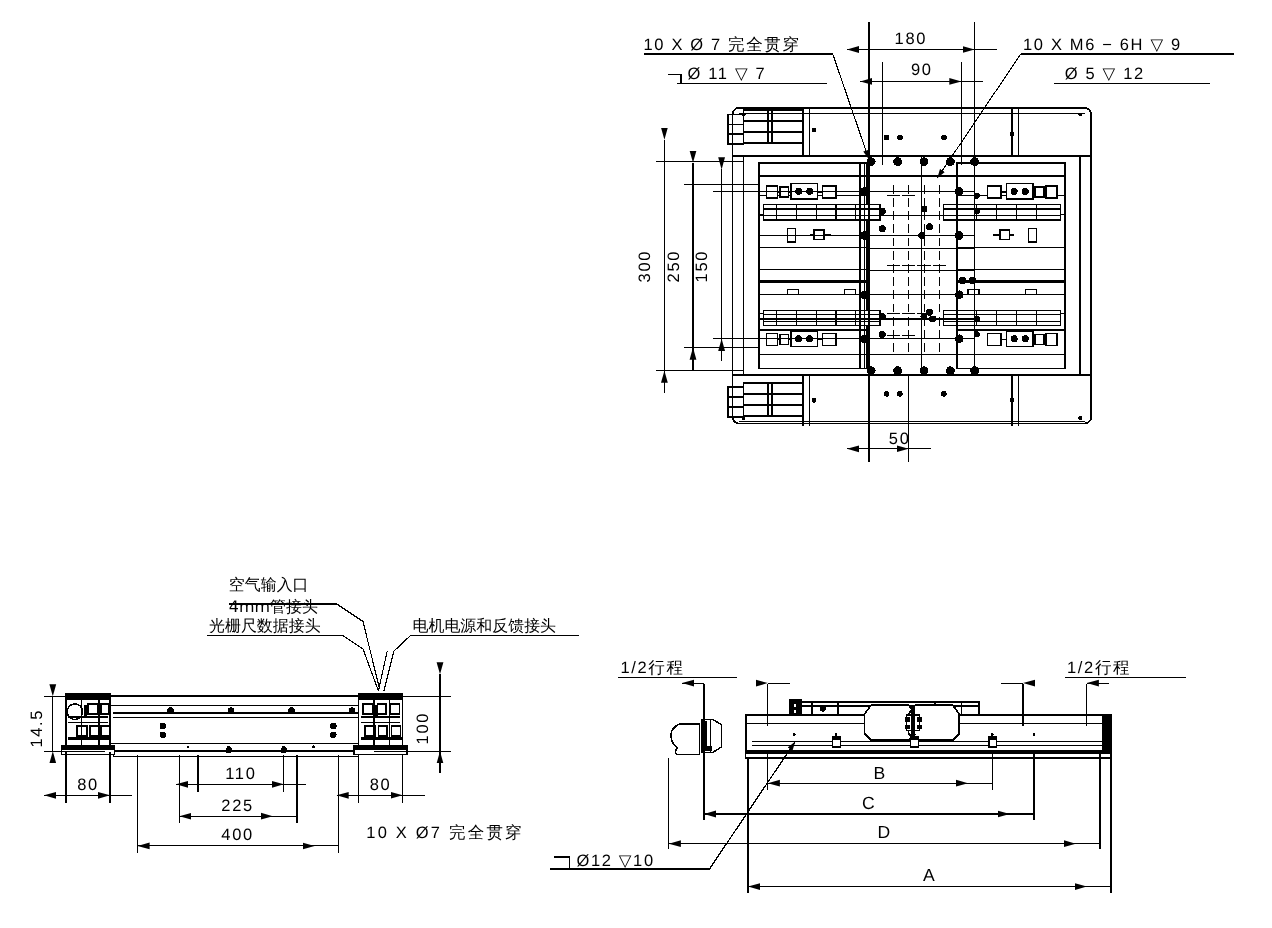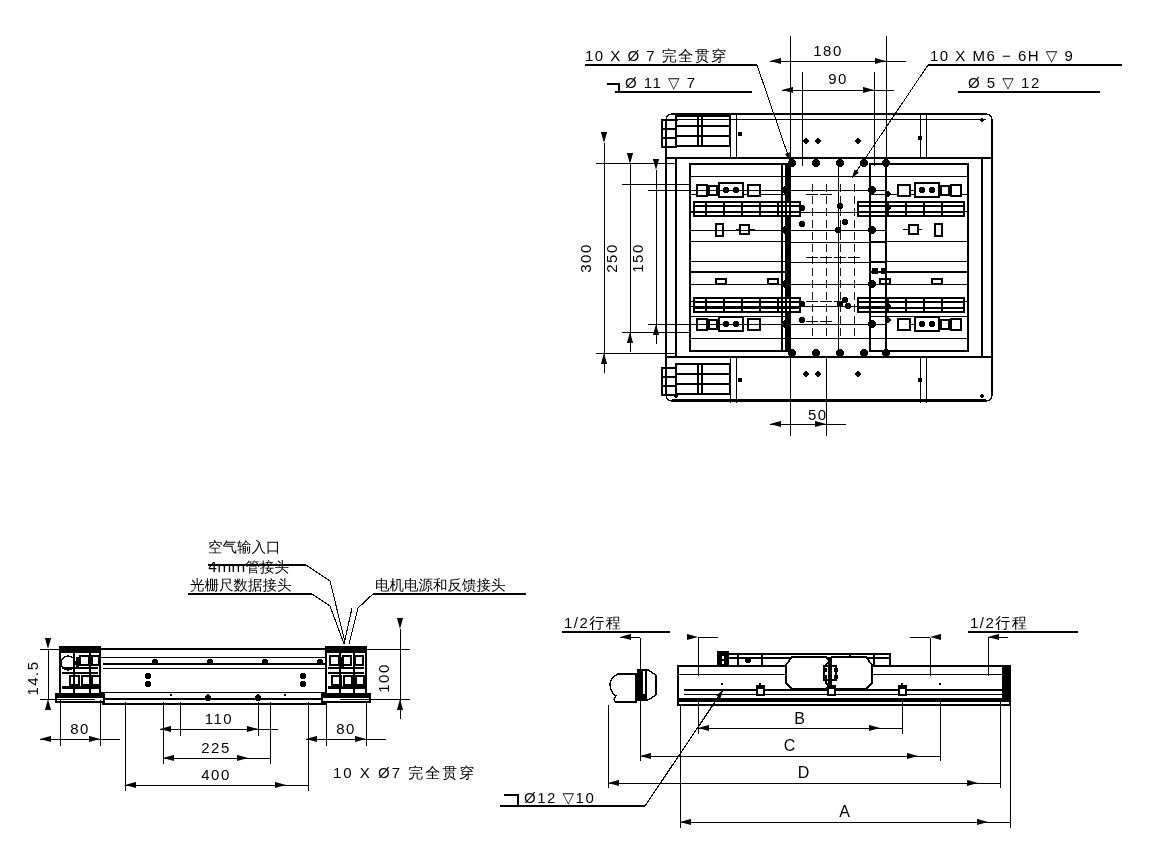--- a/index.html
+++ b/index.html
@@ -1,18 +1,18 @@
 <!DOCTYPE html>
 <html><head>
 <meta charset="utf-8">
 <style>
   html,body{margin:0;padding:0;background:#ffffff;}
   body{width:1156px;height:844px;position:relative;overflow:hidden;
        font-family:"Liberation Sans",sans-serif;color:#000;}
-  #sheet{position:absolute;left:0;top:16px;width:1156px;height:680px;}
+  #sheet{position:absolute;left:0;top:0;width:1156px;height:680px;}
   svg{position:absolute;left:0;top:0;}
   .dimtxt{font-family:"Liberation Sans",sans-serif;font-size:15px;fill:#000;letter-spacing:1.5px;}
   .cnb{font-family:"DejaVu Sans",sans-serif;font-size:14.5px;fill:#000;}
   .note{font-family:"Liberation Sans",sans-serif;font-size:15px;fill:#000;letter-spacing:2px;}
   .lbl{font-family:"Liberation Sans",sans-serif;font-size:16px;fill:#000;letter-spacing:1px;}
 </style>
 </head>
 <body>
 
 <div id="sheet">

